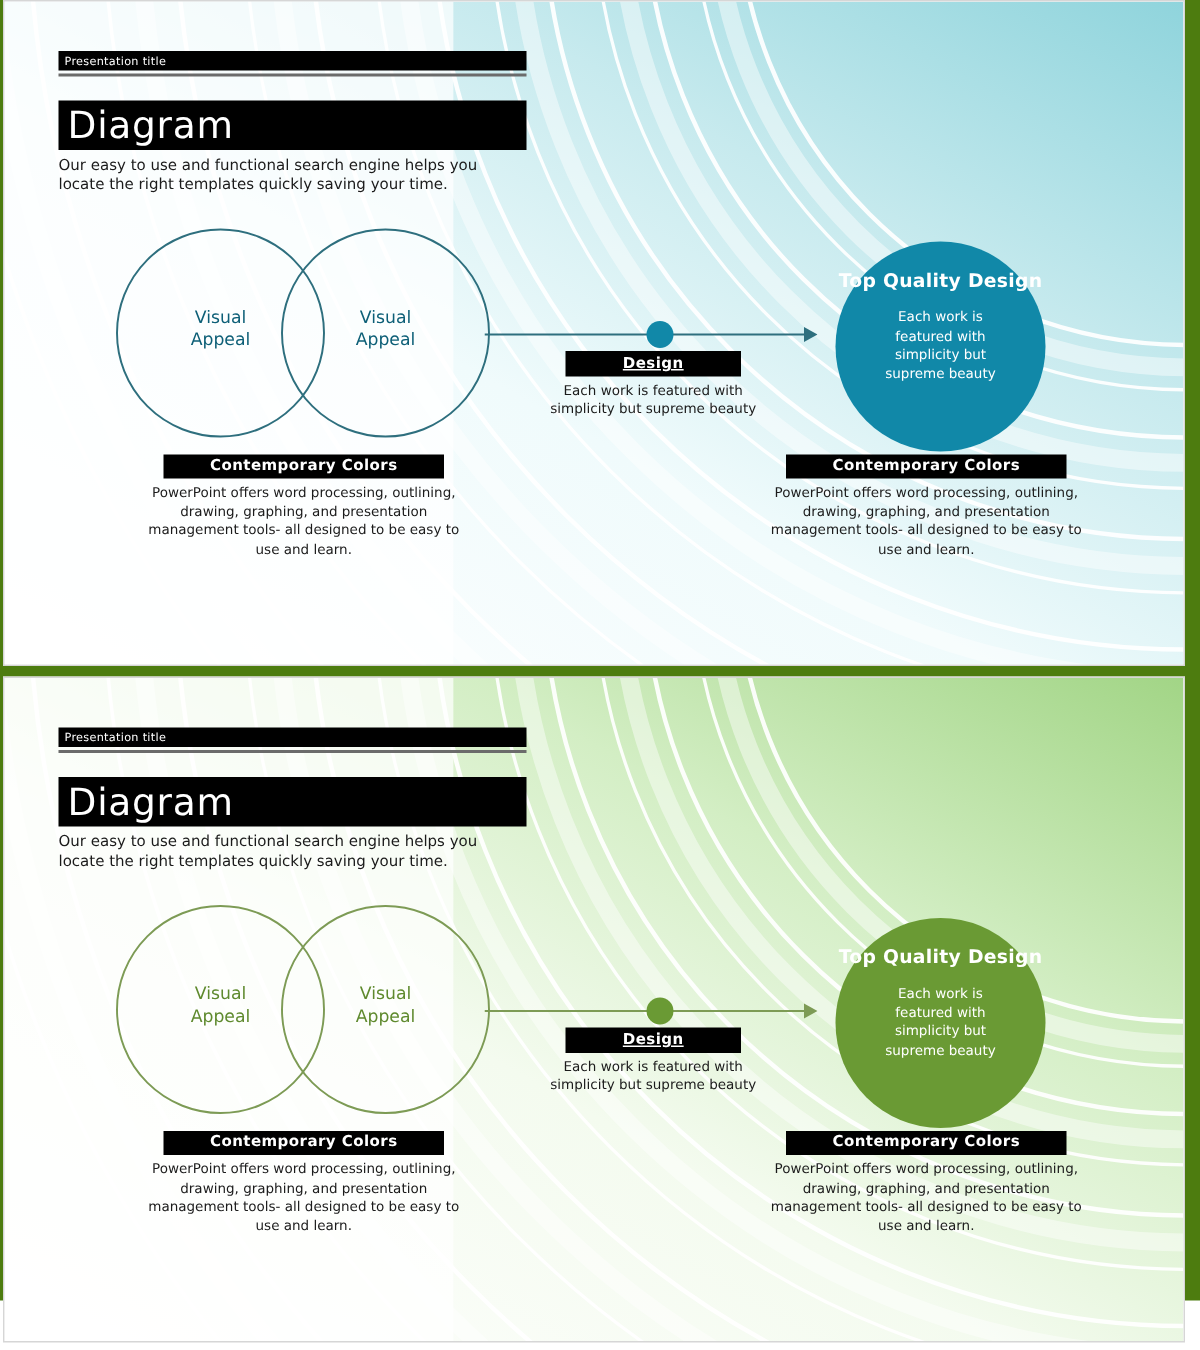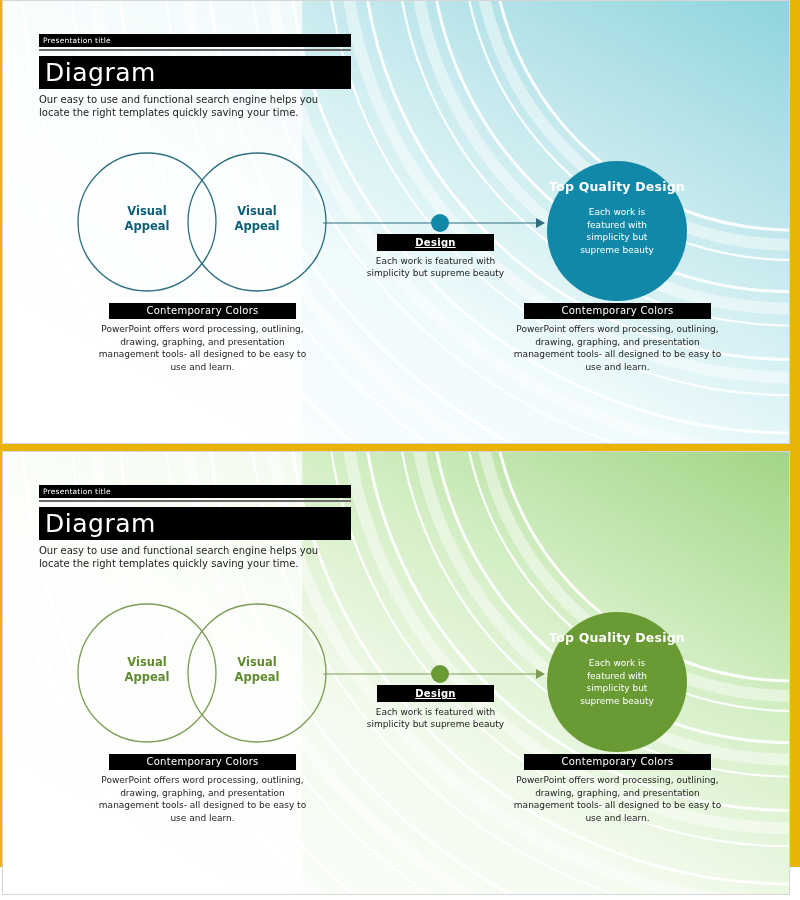--- a/index.html
+++ b/index.html
@@ -2,21 +2,21 @@
 <html><head>
 <meta charset="utf-8">
 <style>
   * { box-sizing: border-box; margin: 0; padding: 0; }
   html, body {
     width: 800px; height: 900px;
     background: #ffffff;
     font-family: "DejaVu Sans", sans-serif;
     overflow: hidden;
   }
-  .page { position: relative; width: 800px; height: 867px; background: #eab308; }
+  .page { position: relative; width: 800px; height: 867px; background: #4d7c0f; }
 
   
   .slide {
     position: absolute;
     left: 2px;
     width: 788px;
     height: 444px;
     background: #ffffff;
     border: 1px solid #d6d6d6;
     overflow: hidden;
@@ -39,41 +39,41 @@
     background: #000; color: #fff;
     height: 13px; line-height: 13px;
     font-size: 7.5px; letter-spacing: .2px;
     padding-left: 4px;
     font-family: "DejaVu Sans", sans-serif;
   }
   .bar-rule {
     height: 2px; background: #6b6b6b; margin-top: 2px; width: 100%;
   }
   .bar-title {
-    margin-top: 5px;
+    margin-top: 16px;
     background: #000; color: #fff;
     height: 33px; line-height: 33px;
     font-size: 25px; font-weight: 400;
     padding-left: 6px;
     letter-spacing: .5px;
   }
   .hdr-sub {
     margin-top: 5px;
     font-size: 10px; line-height: 12.5px; color: #1b1b1b;
     width: 300px;
   }
 
   
   .venn { position: absolute; }
   .venn svg { display: block; }
   .venn-label {
     position: absolute;
     text-align: center;
     font-size: 11.5px;
-    font-weight: bold;
+    font-weight: normal;
     line-height: 15px;
     white-space: pre-line;
   }
 
   
   .connector { position: absolute; }
   .connector svg { display: block; }
 
   
   .mid-block { position: absolute; text-align: center; }
@@ -88,33 +88,34 @@
     margin-top: 4px;
     font-size: 9px; line-height: 12px; color: #1b1b1b;
   }
 
   
   .big-circle {
     position: absolute;
     border-radius: 50%;
     color: #fff;
     text-align: center;
+    margin-left: 10px;
   }
   .big-circle-title {
     font-size: 12.5px; font-weight: bold; letter-spacing: .2px;
   }
   .big-circle-body {
     font-size: 9px; line-height: 12.5px; margin-top: 12px; padding: 0 22px;
   }
 
   
   .cap-block { position: absolute; text-align: center; }
   .cap-bar {
     background: #000; color: #fff;
-    font-size: 10px; font-weight: normal;
+    font-size: 10px; font-weight: bold;
     height: 16px; line-height: 16px;
     letter-spacing: .3px;
   }
   .cap-text {
     margin-top: 4px;
     font-size: 9px; line-height: 12.5px; color: #1b1b1b;
   }
 </style>
 </head>
 <body>

